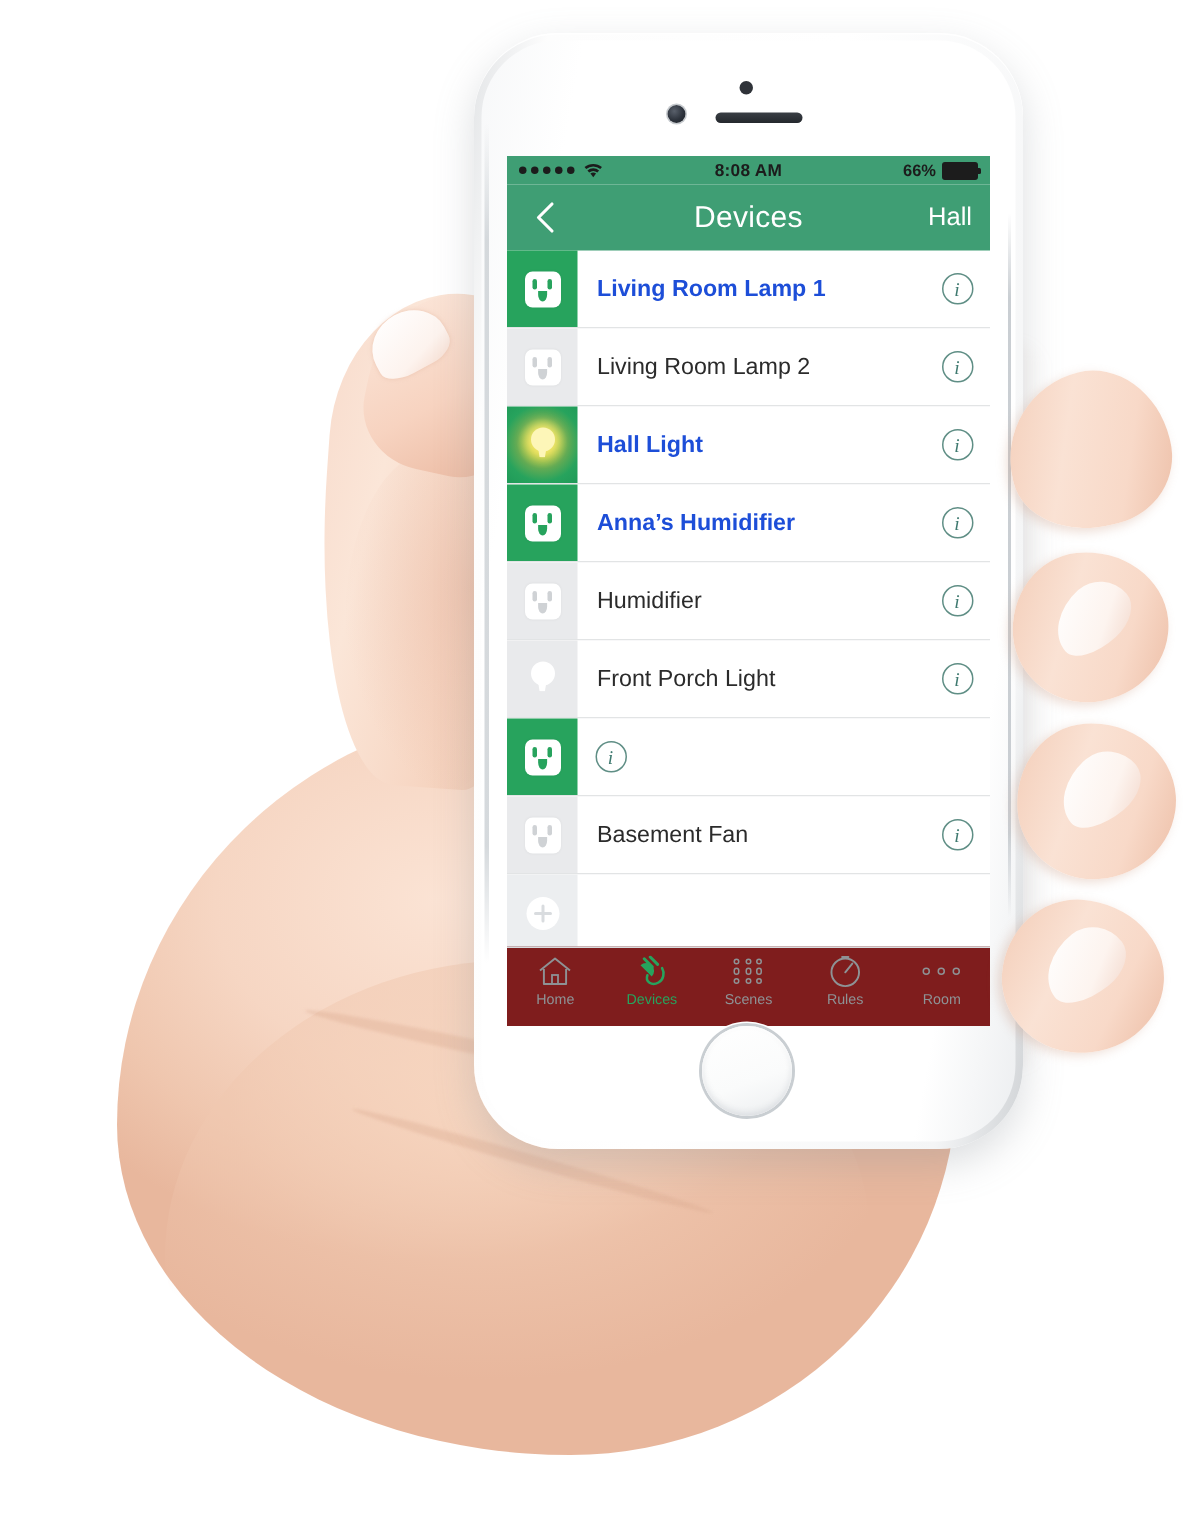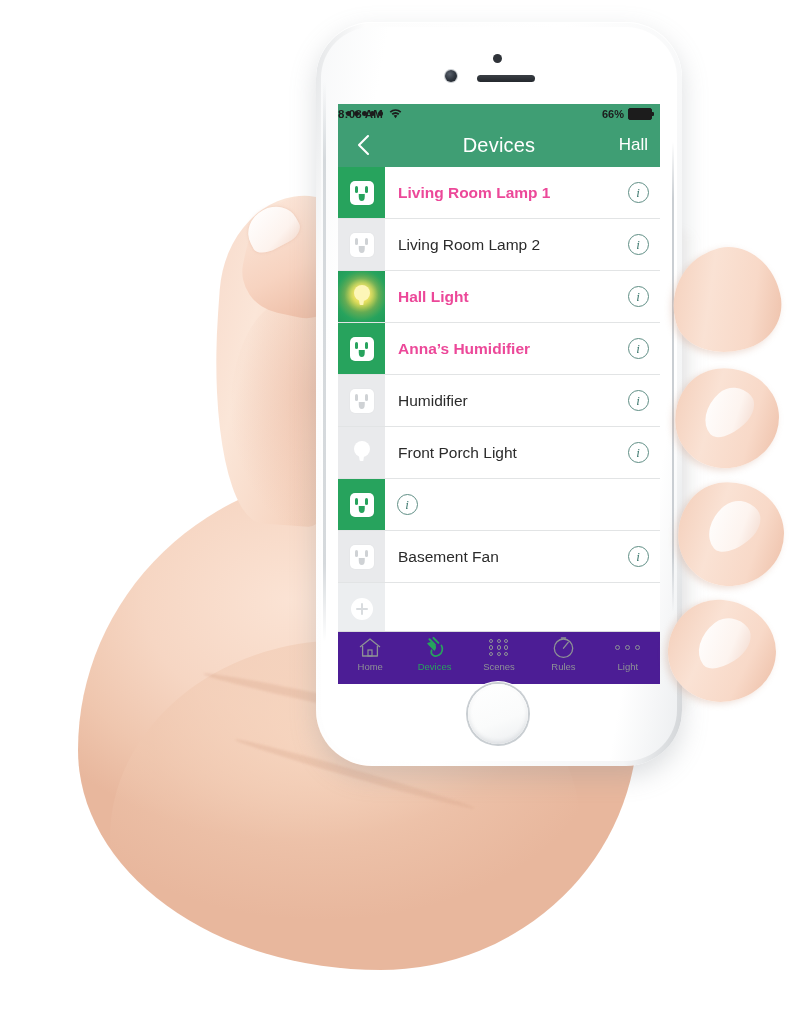--- a/index.html
+++ b/index.html
@@ -219,21 +219,21 @@
     background: #1c1c1c;
   }
   .wifi {
     margin-left: 3px;
     width: 13px; height: 10px;
     position: relative;
   }
   .sb-time {
     position: absolute;
     left: 0; right: 0;
-    text-align: left;
+    text-align: center;
     font-size: 11.5px;
     font-weight: bold;
     color: #1c1c1c;
     letter-spacing: 0.2px;
   }
   .sb-right {
     margin-left: auto;
     display: flex;
     align-items: center;
     gap: 4px;
@@ -317,21 +317,21 @@
   .tile.add { background: #eceef0; }
 
   .row-label {
     flex: 1;
     display: flex;
     align-items: center;
     padding-left: 13px;
     font-size: 15.5px;
     color: #2b2b2b;
   }
-  .row-label.on { color: #ec4899; font-weight: bold; }
+  .row-label.on { color: #1d4ed8; font-weight: bold; }
   .row-label.add { color: #2b2b2b; }
 
   .info-btn {
     width: 44px;
     display: flex;
     align-items: center;
     justify-content: center;
     cursor: pointer;
   }
   .info-circle {
@@ -413,21 +413,21 @@
     border-radius: 1px;
   }
   .plus-circle::before { left: 5px; top: 10px; width: 12px; height: 2px; }
   .plus-circle::after  { left: 10px; top: 5px; width: 2px; height: 12px; }
 
   
   .tabbar {
     position: absolute;
     left: 0; right: 0; bottom: 0;
     height: 48px;
-    background: #4c1d95;
+    background: #7f1d1d;
     border-top: 1px solid #d8dadc;
     display: flex;
     align-items: flex-start;
     padding-top: 4px;
     margin-top: 27px;
   }
   .tab {
     flex: 1;
     display: flex;
     flex-direction: column;
@@ -677,21 +677,21 @@
         </div>
 
         <div class="tab">
           <span class="tab-icon">
             <span class="moredots">
                 <i></i>
                 <i></i>
                 <i></i>
               </span>
           </span>
-          <span class="tab-label">Light</span>
+          <span class="tab-label">Room</span>
         </div>
 
       </div>
     </div>
 
     <div class="home-button"></div>
   </div>
 
   <div class="hand-layer">
     <div class="finger f1"></div>

